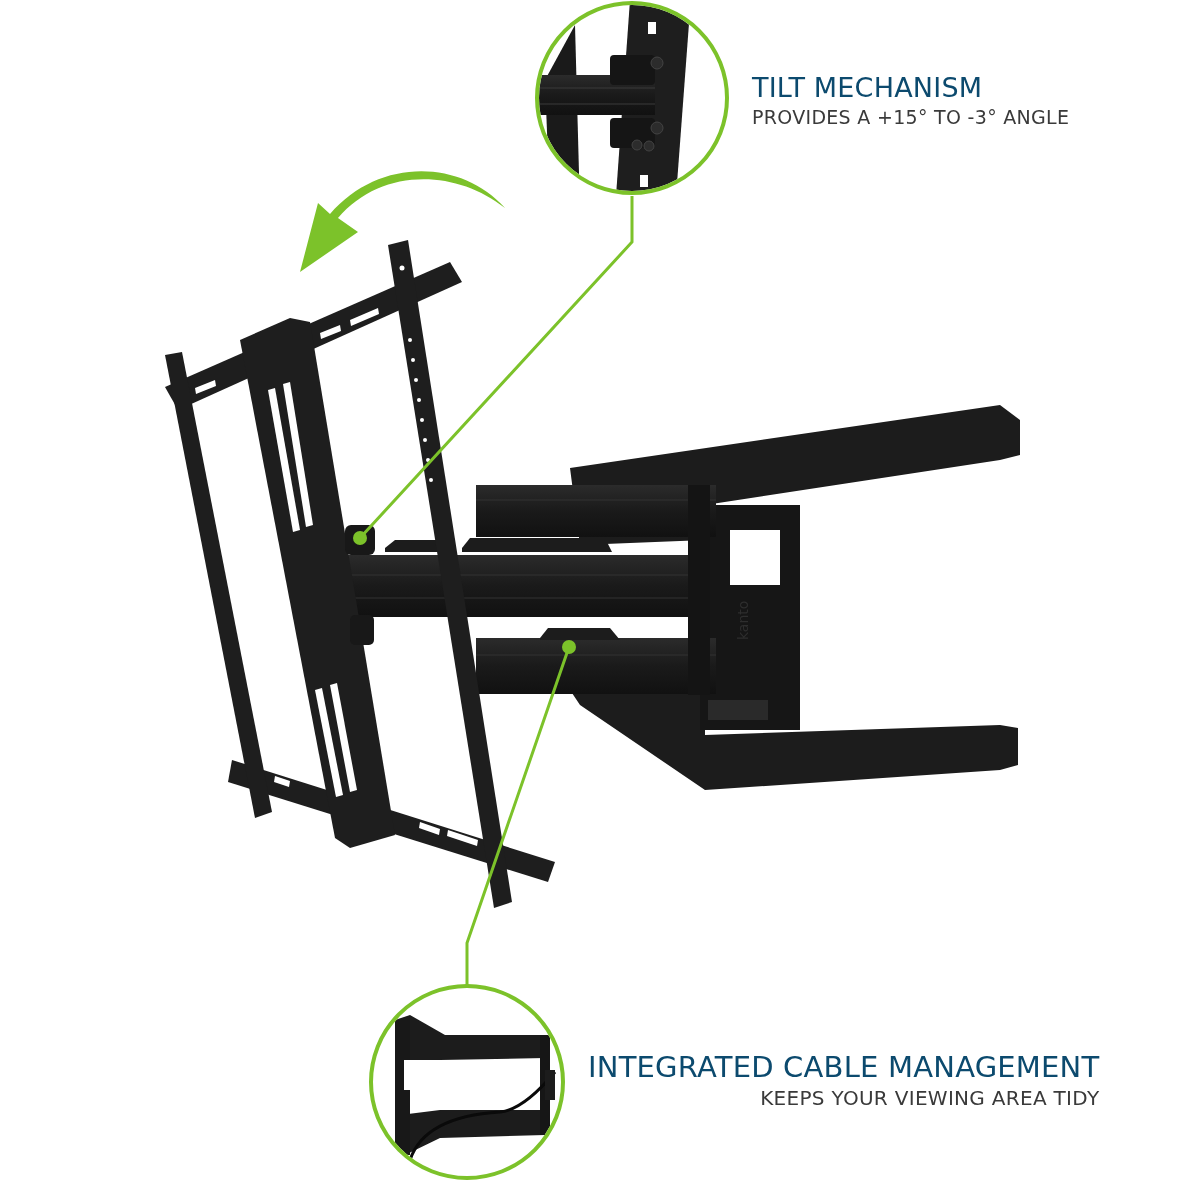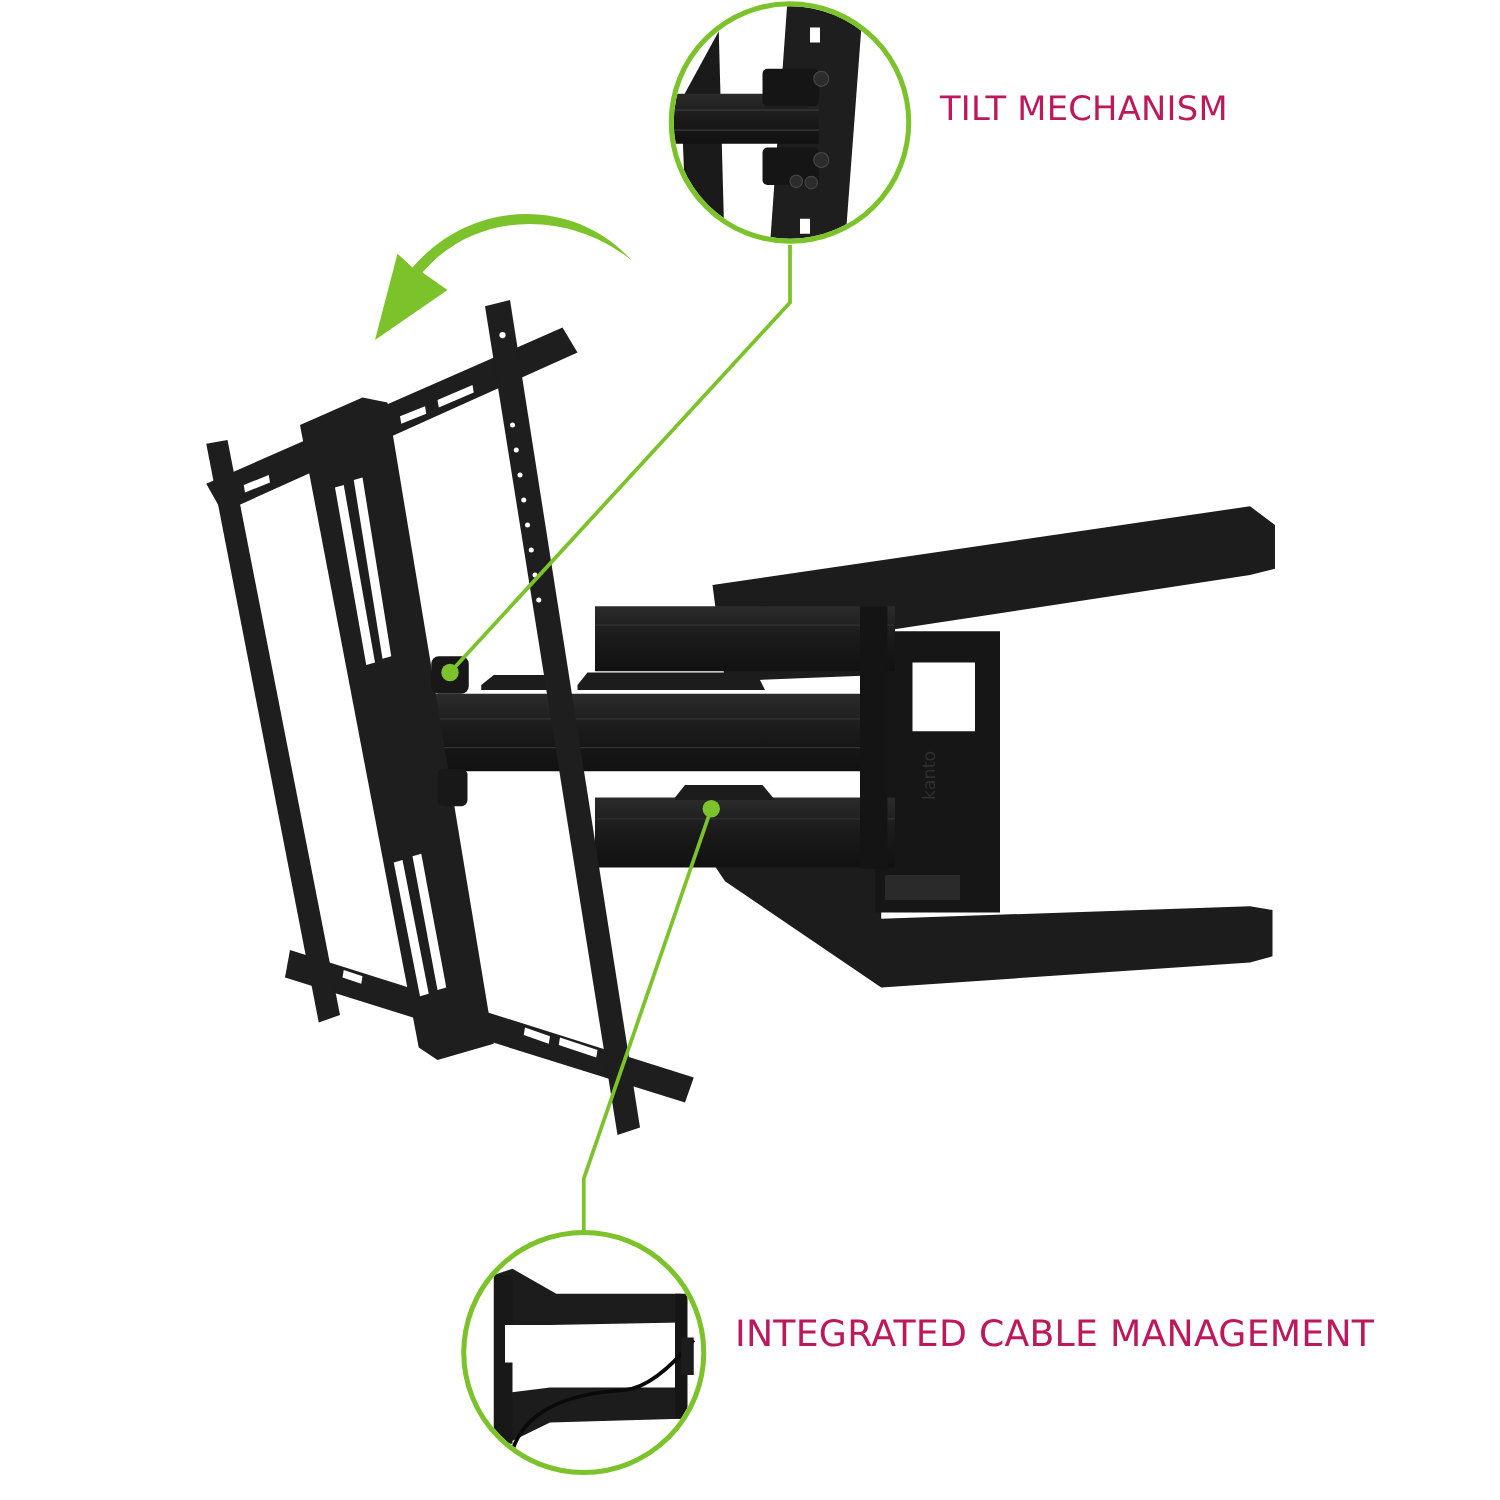--- a/index.html
+++ b/index.html
@@ -1,20 +1,20 @@
 <!DOCTYPE html>
 <html><head>
 <meta charset="utf-8">
 <style>
   html, body { margin: 0; padding: 0; background: #ffffff; }
   body { width: 1200px; height: 1200px; position: relative; overflow: hidden;
          font-family: "DejaVu Sans", "Liberation Sans", sans-serif; }
   #stage { position: absolute; left: 0; top: 0; width: 1200px; height: 1200px; }
   .callout-text { position: absolute; line-height: 1; white-space: nowrap; }
-  .callout-title { color: #be185d; font-size: 27px; letter-spacing: 0.2px; }
+  .callout-title { color: #0c4a6e; font-size: 27px; letter-spacing: 0.2px; }
   .callout-sub { color: #3a3a3a; font-size: 19px; margin-top: 7px; letter-spacing: 0.3px; }
   #tilt-text { left: 752px; top: 74px; }
   #cable-text { left: 588px; top: 1053px; text-align: right; }
   #cable-text .callout-title { font-size: 29px; }
   #cable-text .callout-sub { font-size: 20px; margin-top: 6px; }
   svg { position: absolute; left: 0; top: 0; }
 </style>
 </head>
 <body>
 
@@ -145,19 +145,21 @@
         <rect x="540" y="1035" width="10" height="100" fill="#161616"></rect>
         <path d="M410,1160 C420,1130 450,1115 500,1112 C520,1110 540,1090 555,1072" stroke="#0a0a0a" stroke-width="3" fill="none"></path>
         <rect x="545" y="1070" width="10" height="30" fill="#1c1c1c"></rect>
       </g>
       <circle cx="467" cy="1082" r="96" fill="none" stroke="#7cc22a" stroke-width="4"></circle>
     </g>
   </svg>
 
   <div id="tilt-text" class="callout-text">
     <div class="callout-title">TILT MECHANISM</div>
+    <div class="callout-sub">PROVIDES A +15° TO -3° ANGLE</div>
   </div>
 
   <div id="cable-text" class="callout-text">
     <div class="callout-title">INTEGRATED CABLE MANAGEMENT</div>
+    <div class="callout-sub">KEEPS YOUR VIEWING AREA TIDY</div>
   </div>
 
 </div>
 
 </body></html>

